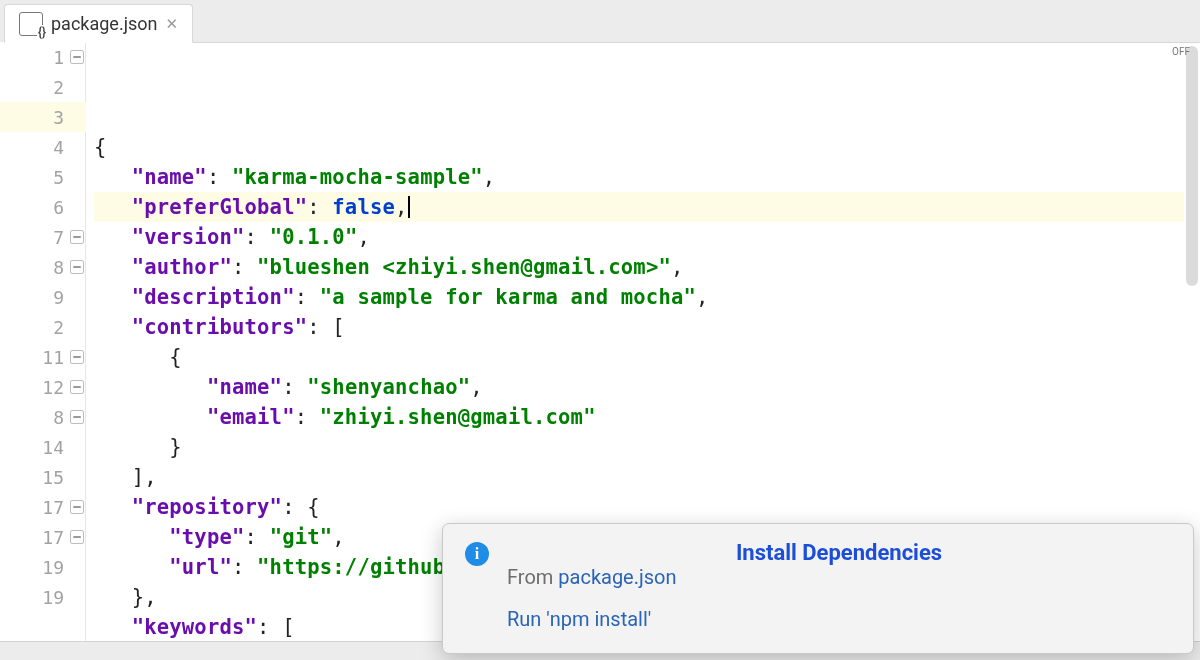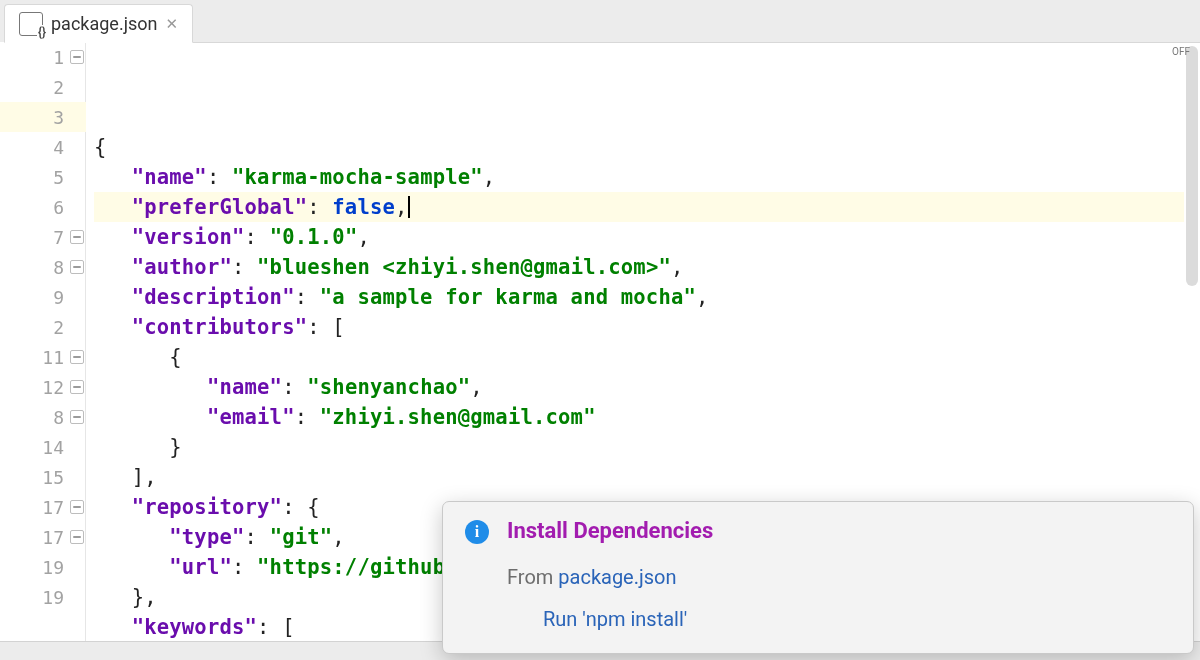--- a/index.html
+++ b/index.html
@@ -55,24 +55,24 @@
             background: rgba(0,0,0,0.14); border-radius: 6px; }
   
   .popup { position: absolute; left: 442px; right: 6px; bottom: 6px;
            background: #f3f3f3; border: 1px solid #c9c9c9; border-radius: 7px;
            box-shadow: 0 6px 22px rgba(0,0,0,0.22); padding: 16px 22px 22px 22px;
            display: flex; gap: 18px; z-index: 10; }
   .popup-icon { width: 24px; height: 24px; border-radius: 50%; background: #1f8ce8;
                 color: #fff; font-weight: 700; display: flex; align-items: center; justify-content: center;
                 font-family: Georgia, serif; font-size: 16px; flex-shrink: 0; margin-top: 2px; }
   .popup-body { flex: 1; }
-  .popup-title { font-size: 22px; font-weight: 700; color: #a21caf; margin-bottom: 22px; }
+  .popup-title { font-size: 22px; font-weight: 700; color: #1d4ed8; margin-bottom: 0; text-align: center; }
   .popup-sub   { font-size: 20px; color: #6d6d6d; margin-bottom: 18px; }
   .popup-sub .link { color: #2a64b8; }
-  .popup-actions { display: flex; gap: 16px; font-size: 20px; margin-left: 36px; }
+  .popup-actions { display: flex; gap: 16px; font-size: 20px; }
   .popup-actions a { color: #2a64b8; text-decoration: none; cursor: pointer; }
   
   .statusbar { position: absolute; left: 0; right: 0; bottom: 0; height: 18px;
                background: #ececec; border-top: 1px solid #d3d3d3; z-index: 1; }
 </style>
 </head>
 <body>
 
 <div class="tabstrip">
   <div class="tab">

